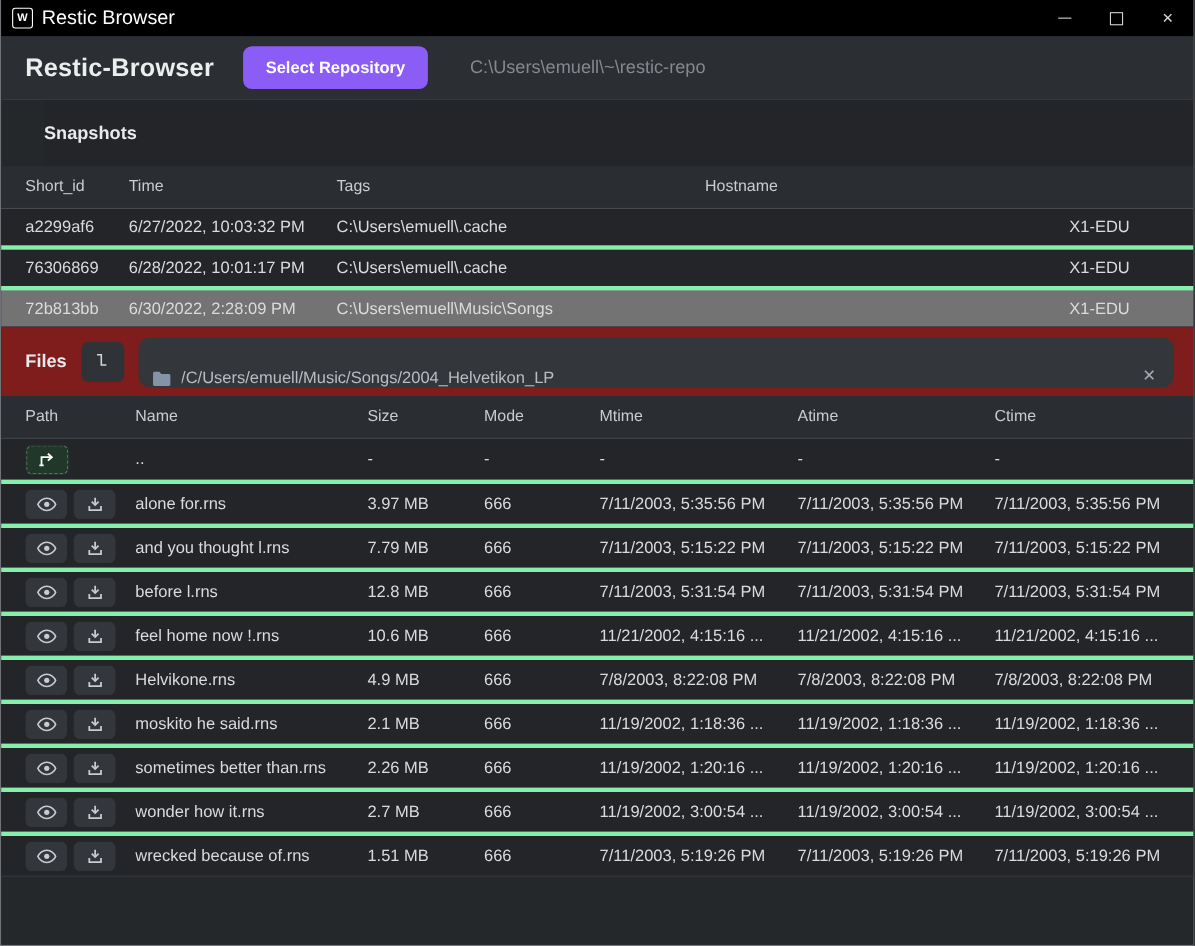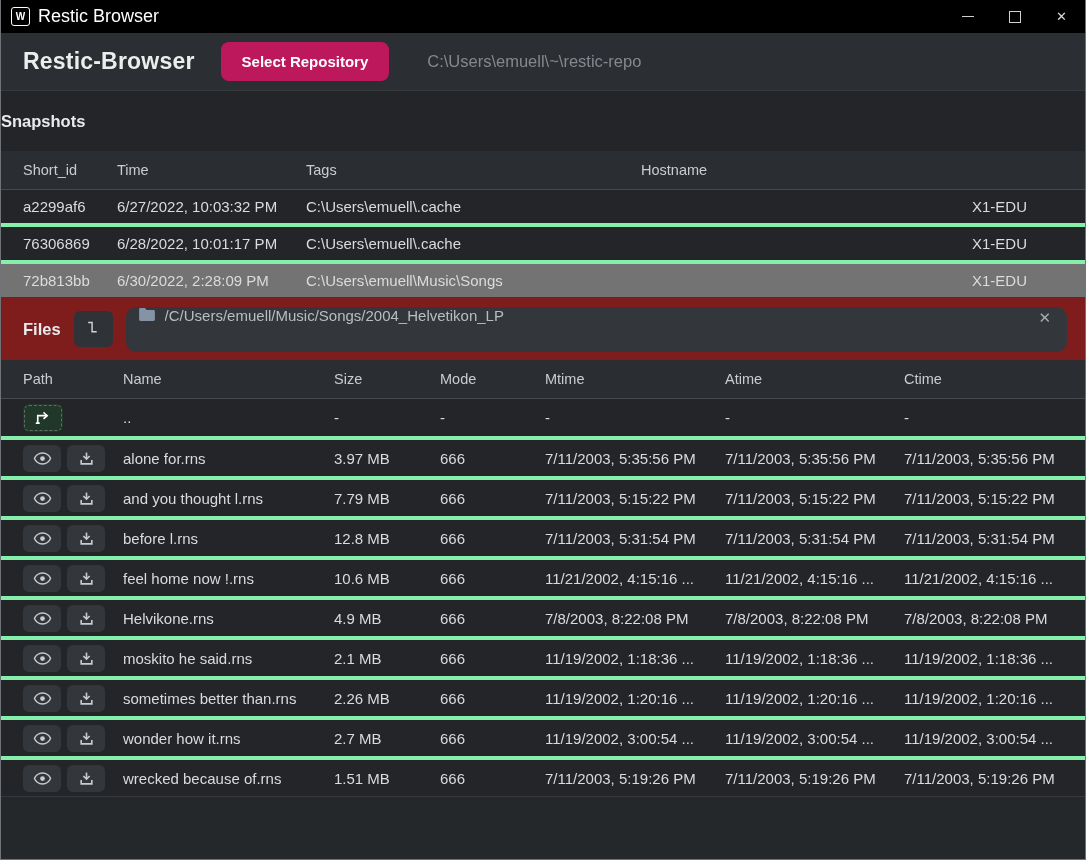--- a/index.html
+++ b/index.html
@@ -13,44 +13,44 @@
   .titlebar-text{color:#fff;font-size:18px;}
   .win-controls{margin-left:auto;display:flex;height:33px;}
   .win-btn{width:47px;height:33px;display:flex;align-items:center;justify-content:center;color:#d9dbdd;}
   .min-glyph{display:block;width:12px;border-top:1.4px solid #cfd2d5;}
   .max-glyph{display:block;width:10px;height:10px;border:1.3px solid #cfd2d5;}
   .close-glyph{font-size:13px;line-height:1;}
   
   .header{height:57px;background:#2b2e32;display:flex;align-items:center;padding:0 22px;border-bottom:1px solid #37393d;}
   .app-title{color:#eceded;font-weight:bold;font-size:23px;letter-spacing:.2px;}
   .select-repo-btn{margin-left:26px;height:39px;padding:0 21px;border:none;border-radius:8px;
-    background:#be185d;color:#fff;font-weight:bold;font-size:15px;font-family:inherit;cursor:pointer;}
+    background:#8b5cf6;color:#fff;font-weight:bold;font-size:15px;font-family:inherit;cursor:pointer;}
   .repo-path{margin-left:38px;color:#85898e;font-size:16.5px;}
   
-  .section-band{height:60px;display:flex;align-items:center;background:#232528;}
+  .section-band{height:60px;display:flex;align-items:center;background:#232528;margin-left:39px;}
   .section-title{color:#e9eaeb;font-weight:bold;font-size:16.5px;}
   
   .thead{background:#2a2d31;border-bottom:1px solid #46494d;color:#c9ccd0;font-size:14.5px;}
   .snap-grid{display:grid;grid-template-columns:94px 189px 335px 331px 1fr;padding-left:22px;align-items:center;}
   .file-grid{display:grid;grid-template-columns:100px 211px 106px 105px 180px 179px 1fr;padding-left:22px;align-items:center;}
   .thead.snap-grid,.thead.file-grid{height:38px;}
   .cell{white-space:nowrap;overflow:hidden;text-overflow:clip;padding-right:10px;}
   .rows{background:#232528;}
   .trow{color:#d9dbdd;font-size:15px;}
   .trow + .trow{border-top:4px solid #86efac;}
   .snap-row{height:33px;}
   .snap-row.selected{background:#737373;}
   .file-row{height:36px;}
   .file-row.parent{height:37px;}
   .files-body{border-bottom:1px solid #35383c;}
   
   .files-band{height:62px;display:flex;align-items:center;gap:13px;padding:0 18px 0 22px;background:#7f1d1d;border-top:1px solid #37393d;}
   .tree-toggle{width:39px;height:36px;border:none;border-radius:6px;background:#2f3338;color:#d3d6d9;
     display:flex;align-items:center;justify-content:center;cursor:pointer;}
-  .path-bar{flex:1;height:45px;border-radius:10px;background:#33373c;display:flex;align-items:flex-start;padding:0 12px;}
+  .path-bar{flex:1;height:45px;border-radius:10px;background:#33373c;display:flex;align-items:flex-end;padding:0 12px;}
   .path-text{color:#b9bdc2;font-size:15px;margin-left:9px;flex:1;white-space:nowrap;overflow:hidden;}
   .clear-btn{border:none;background:transparent;color:#a6abb1;font-size:15px;cursor:pointer;padding:2px 4px;font-family:inherit;}
   
   .actions{display:flex;gap:6px;align-items:center;}
   .icon-btn{width:38px;height:27px;border:none;border-radius:6px;background:#33373c;color:#c8cbcf;
     display:flex;align-items:center;justify-content:center;cursor:pointer;padding:0;}
   .parent-btn{width:40px;height:28px;border-radius:6px;background:#20372a;border:none;
     outline:1px dashed rgba(255,255,255,.28);outline-offset:-2px;
     display:flex;align-items:center;justify-content:center;cursor:pointer;padding:0;}
 </style>

